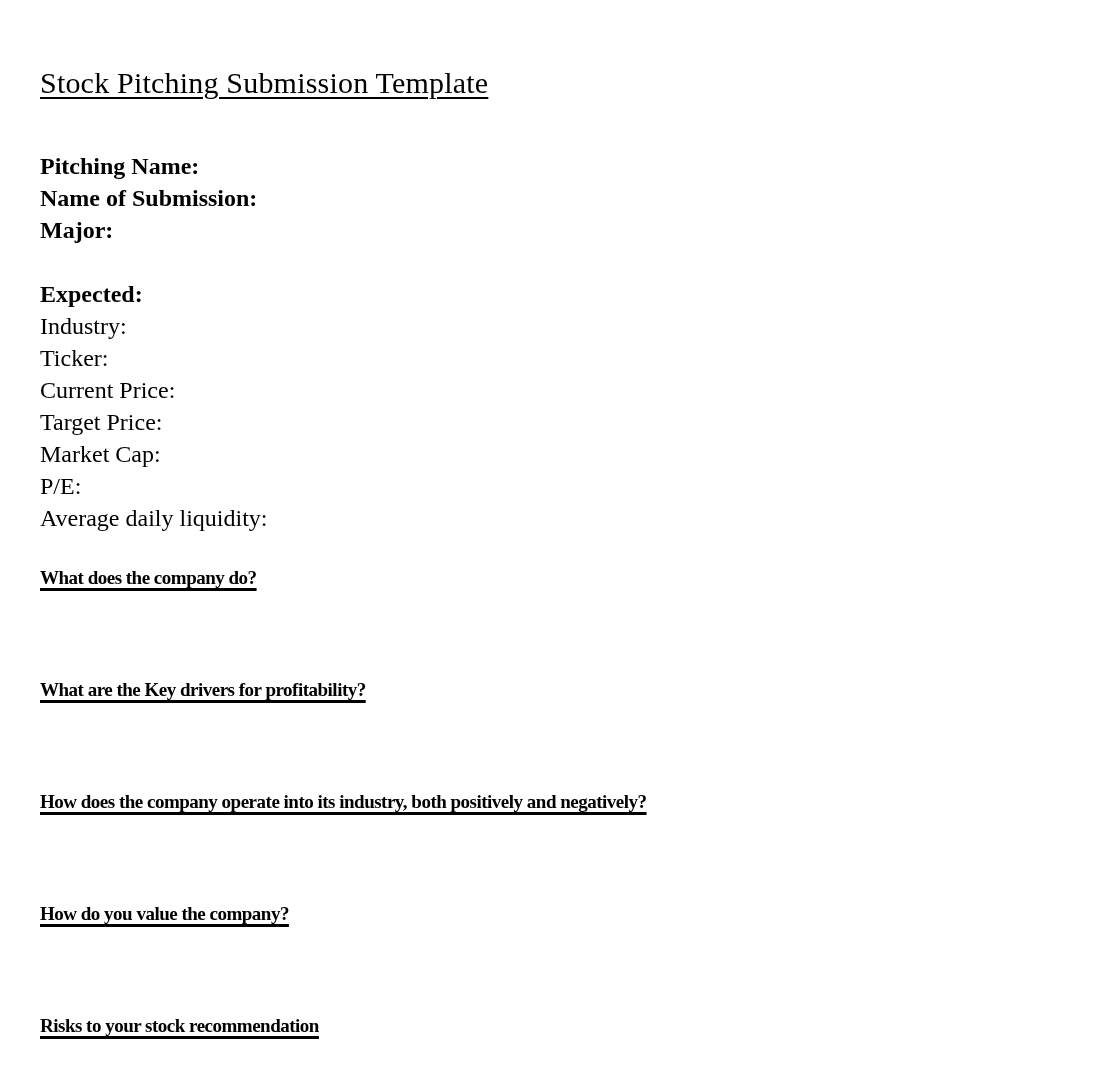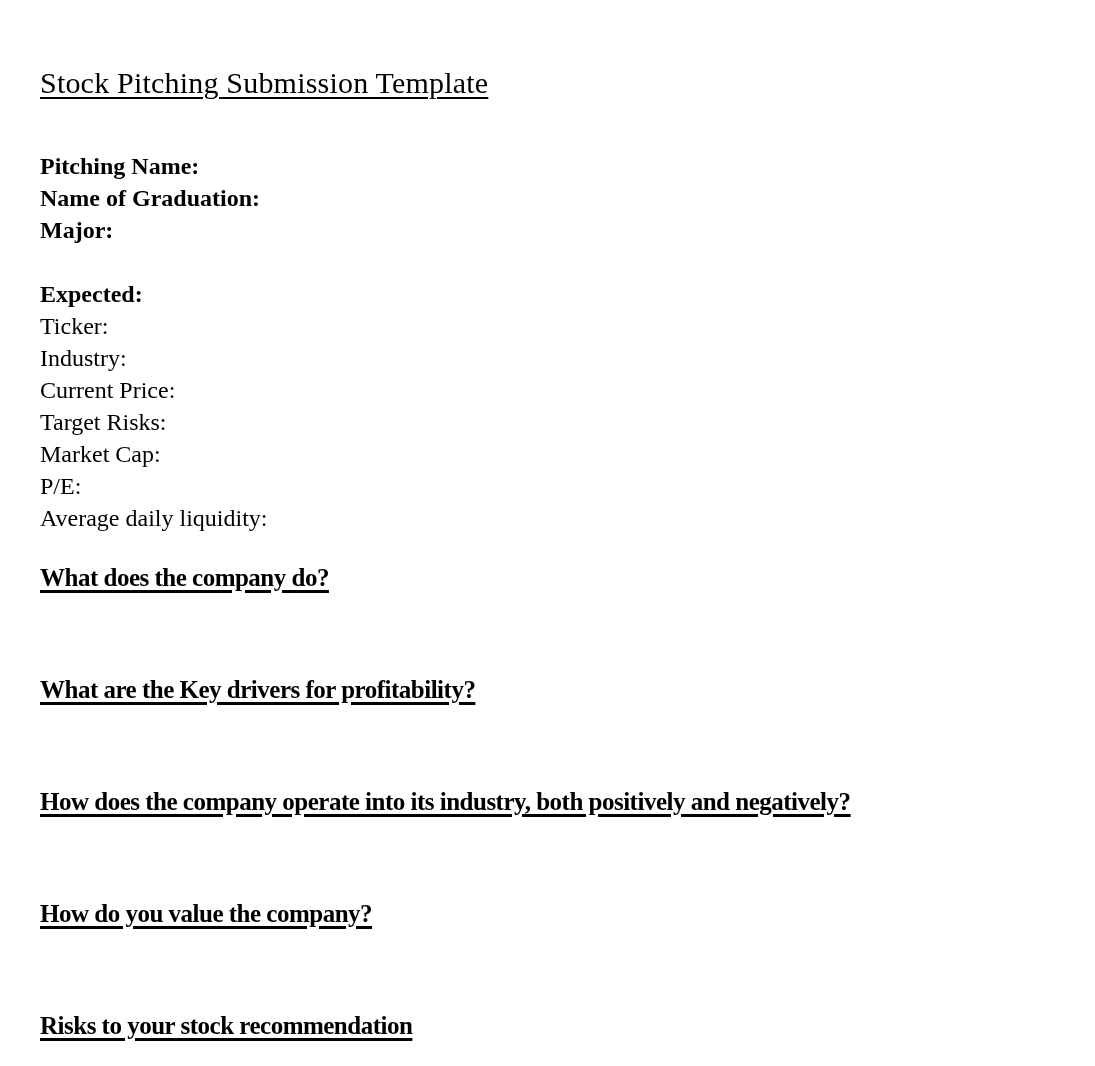--- a/index.html
+++ b/index.html
@@ -42,51 +42,51 @@
     font-weight: 400;
   }
   .field-line.bold {
     font-weight: 700;
   }
   .questions-section {
     margin-top: 0;
   }
   .question-heading {
     margin: 76px 0 0 0;
-    font-size: 25px;
+    font-size: 19px;
     line-height: 36px;
     font-weight: 700;
     letter-spacing: -0.5px;
     text-decoration: underline;
     text-decoration-thickness: 3px;
     text-underline-offset: 4px;
   }
   .question-heading.first {
     margin-top: 26px;
   }
 </style>
 </head>
 <body>
 
 <div class="page">
 
   <h1 class="doc-title">Stock Pitching Submission Template</h1>
 
   <div class="student-section">
     <p class="field-line bold">Pitching Name:</p>
-    <p class="field-line bold">Name of Graduation:</p>
+    <p class="field-line bold">Name of Submission:</p>
     <p class="field-line bold">Major:</p>
   </div>
 
   <div class="company-section">
     <p class="field-line bold">Expected:</p>
+    <p class="field-line">Industry:</p>
     <p class="field-line">Ticker:</p>
-    <p class="field-line">Industry:</p>
     <p class="field-line">Current Price:</p>
-    <p class="field-line">Target Risks:</p>
+    <p class="field-line">Target Price:</p>
     <p class="field-line">Market Cap:</p>
     <p class="field-line">P/E:</p>
     <p class="field-line">Average daily liquidity:</p>
   </div>
 
   <div class="questions-section">
     <h2 class="question-heading first">What does the company do?</h2>
     <h2 class="question-heading">What are the Key drivers for profitability?</h2>
     <h2 class="question-heading">How does the company operate into its industry, both positively and negatively?</h2>
     <h2 class="question-heading">How do you value the company?</h2>

